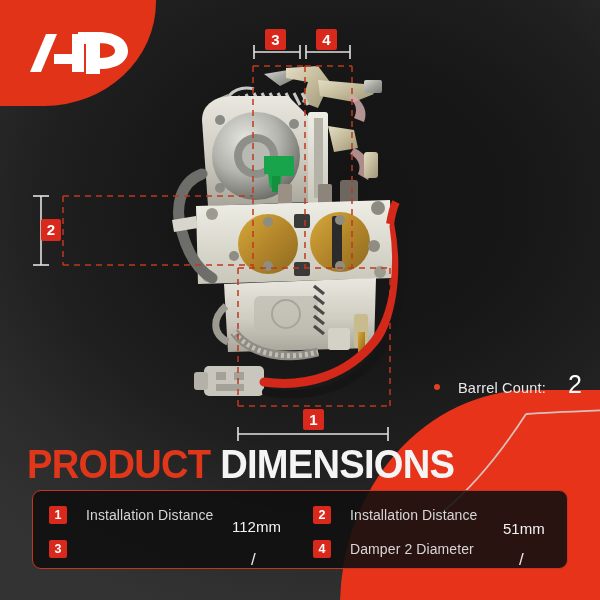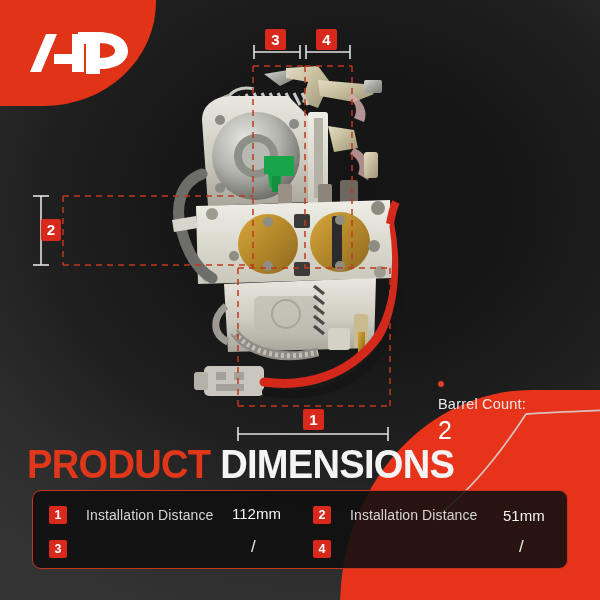--- a/index.html
+++ b/index.html
@@ -57,25 +57,24 @@
     border-radius:2px;
     z-index:7;
     font-family:"Liberation Sans", sans-serif;
   }
   .badge-top { width:21px; height:21px; line-height:21px; font-size:15px; }
   .badge-left { width:20px; height:22px; line-height:22px; font-size:15px; }
   .badge-bot { width:21px; height:21px; line-height:21px; font-size:15px; }
 
   
   .barrel {
-    position:absolute; left:434px; top:384px; z-index:9;
+    position:absolute; left:434px; top:372px; z-index:9;
     color:#e8e8e8; font-size:14.5px; letter-spacing:.2px;
-    display:flex; align-items:baseline; gap:6px;
+    display:flex; align-items:baseline; gap:18px;
     white-space:nowrap;
-    flex-direction:column;
   }
   .barrel .dot {
     width:6px; height:6px; border-radius:50%;
     background:#E0421F; display:inline-block;
     position:relative; top:-3px;
   }
   .barrel .bval { font-size:25px; color:#ffffff; margin-left:4px; line-height:1; }
 
   
   .title {
@@ -99,21 +98,21 @@
   .spec-badge {
     width:18px; height:18px; line-height:18px;
     background:#D9291C; color:#fff; font-size:12.5px; font-weight:bold;
     text-align:center; border-radius:2px; flex:0 0 auto;
   }
   .spec-label {
     color:#d6d6d6; font-size:14px; margin-left:19px; white-space:nowrap;
     letter-spacing:.1px;
   }
   .spec-val {
-    position:absolute; color:#f2f2f2; font-size:15px; white-space:nowrap;
+    position:absolute; color:#f2f2f2; font-size:15px; white-space:nowrap;margin-top:13px;
   }
   .spec-val.slash { font-size:17px; color:#e6e6e6; }
 </style>
 </head>
 <body>
 
 <div id="stage">
 
   <div class="bg-red-corner"></div>
   <svg class="bg-swoosh" viewBox="0 0 180 130">
@@ -316,17 +315,18 @@
     </div>
     <span class="spec-val" style="left:470px; top:16px;">51mm</span>
 
     <div class="spec-row" style="left:16px; top:45px;">
       <span class="spec-badge">3</span>
     </div>
     <span class="spec-val slash" style="left:218px; top:46px;">/</span>
 
     <div class="spec-row" style="left:280px; top:45px;">
       <span class="spec-badge">4</span>
+      <span class="spec-label">Damper 2 Diameter</span>
     </div>
     <span class="spec-val slash" style="left:486px; top:46px;">/</span>
   </div>
 
 </div>
 
 </body></html>

